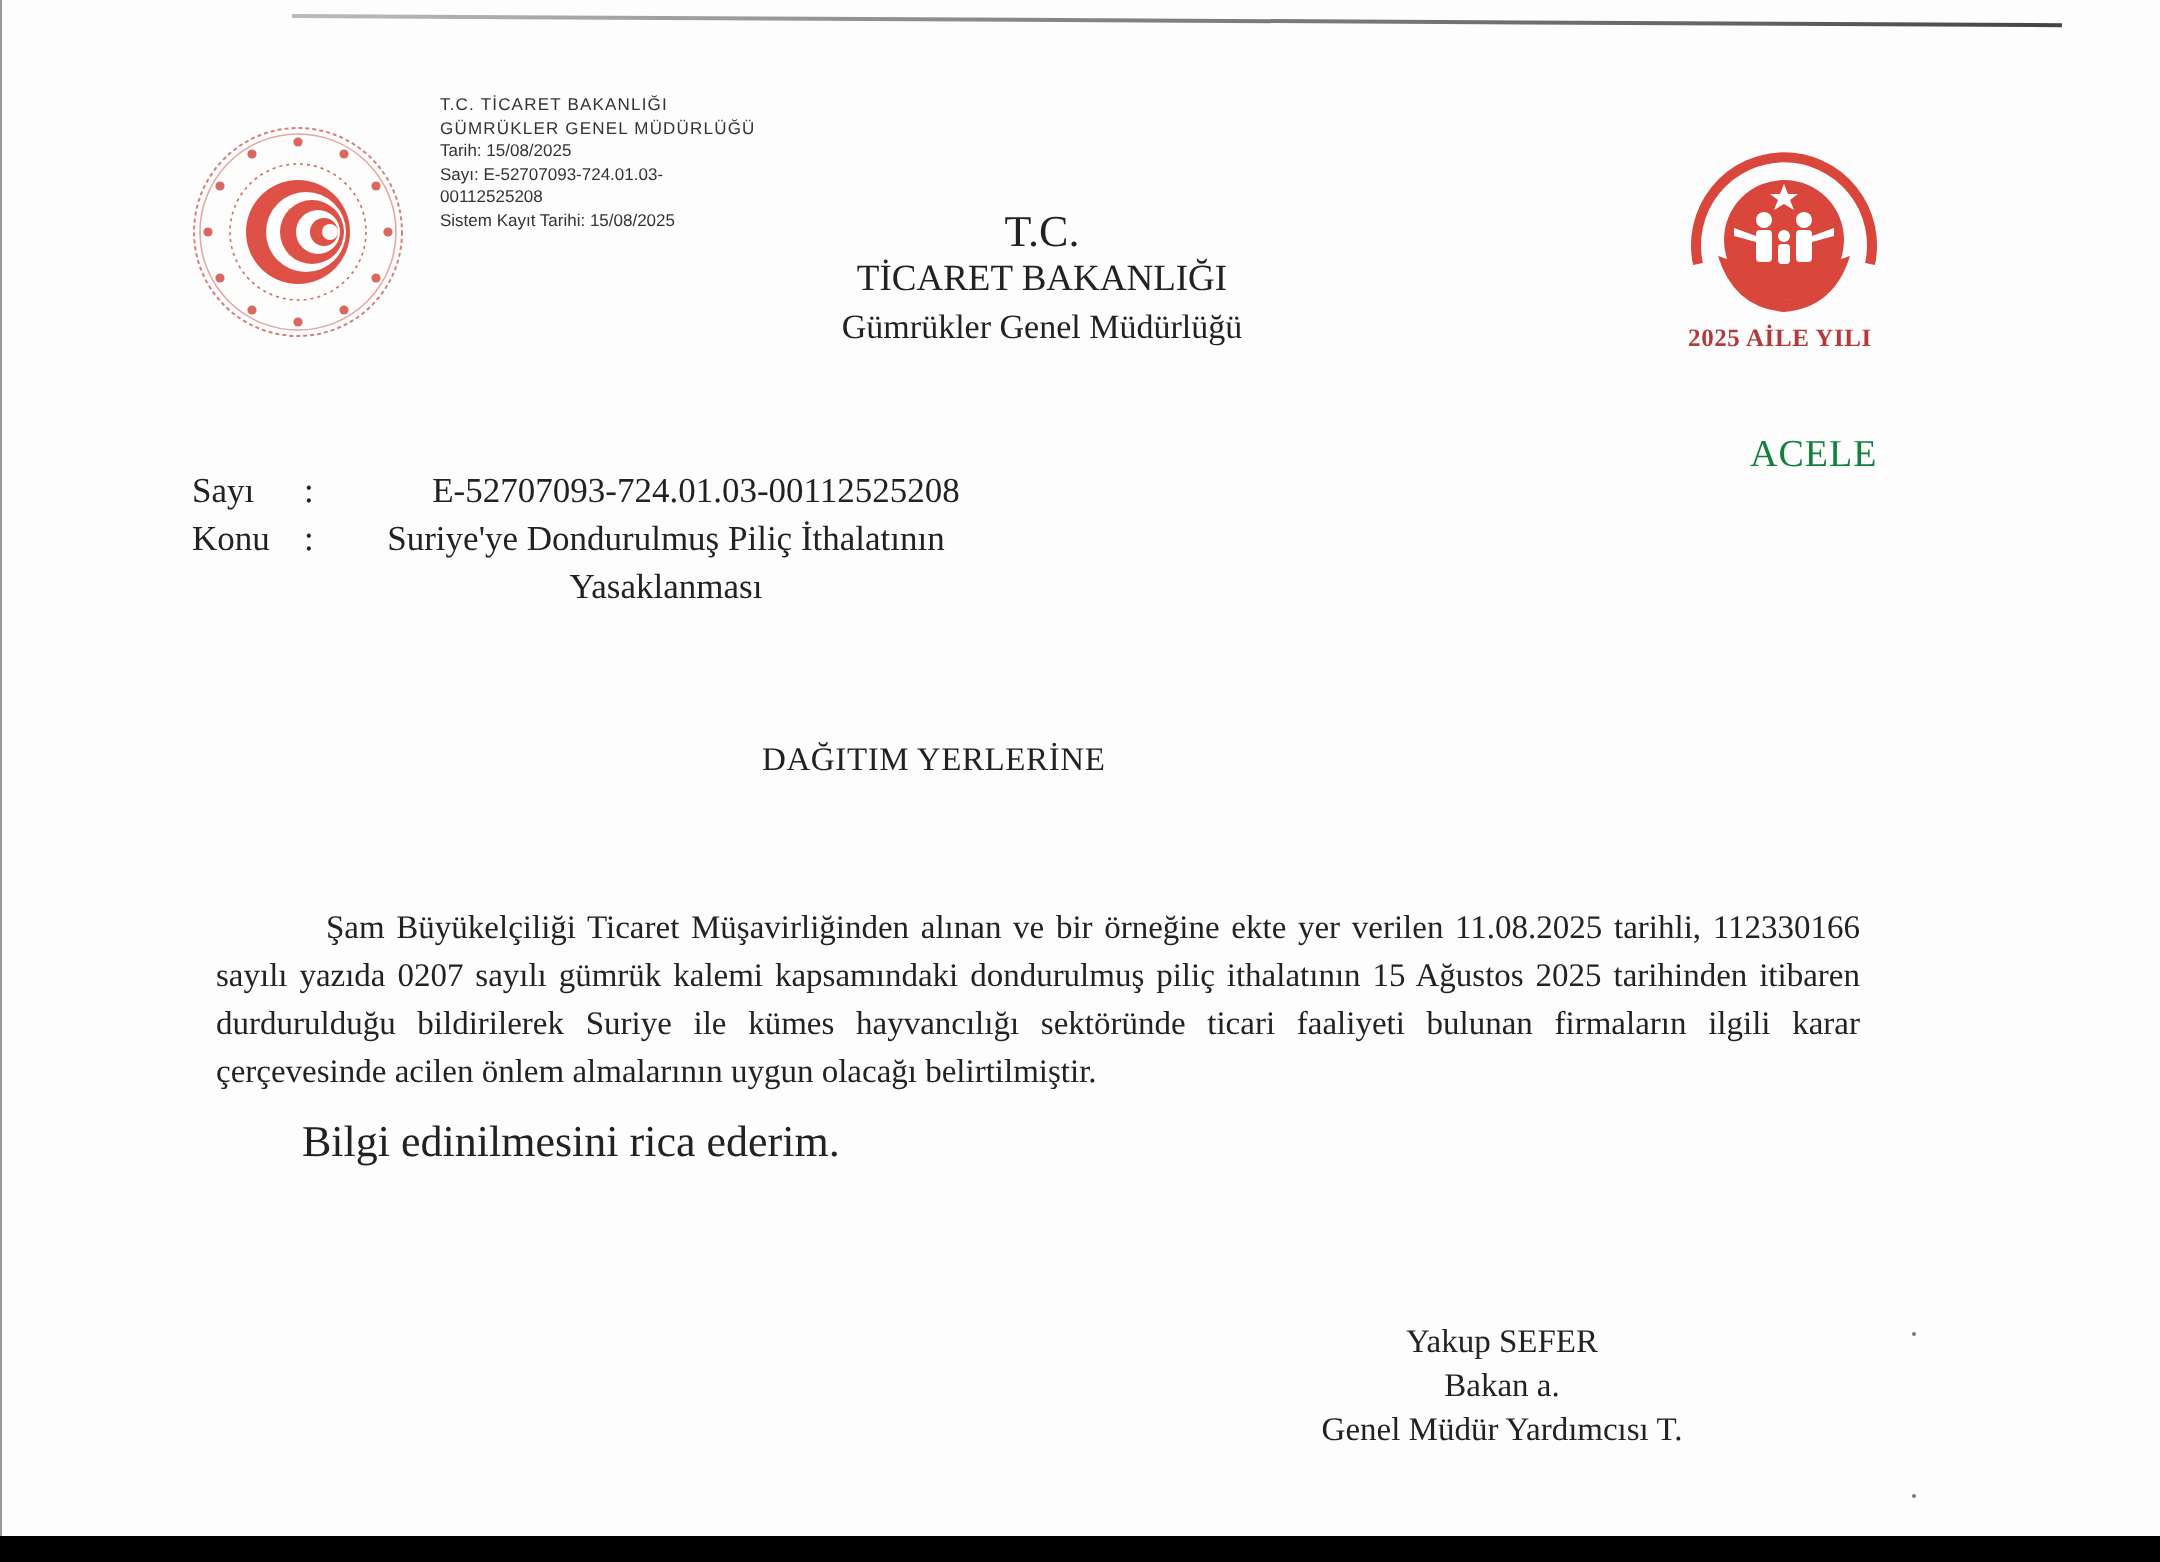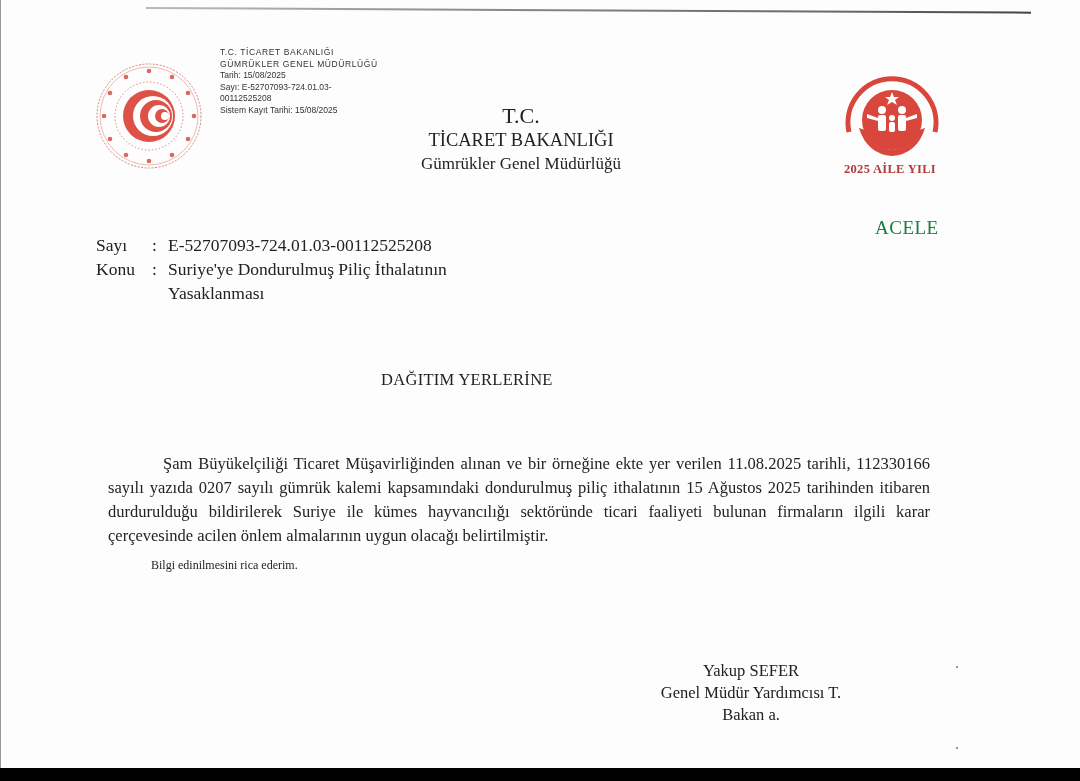--- a/index.html
+++ b/index.html
@@ -26,28 +26,28 @@
   .heading .tc { font-size:22px; }
   .heading .min { font-size:18.5px;font-family:Liberation Serif, serif; }
   .heading .dir { font-size:17px; }
 
   .urgent { position:absolute; left:874px; top:217px; font-size:19px; color:#15803d; letter-spacing:0.5px; }
 
   .meta { position:absolute; left:95px; top:233px; font-size:17.5px; line-height:24px; }
   .meta-row { display:flex; }
   .meta-label { width:56px; }
   .meta-colon { width:16px; }
-  .meta-val { width:360px; }
+  .meta-val { width:360px;text-align:center; }
 
   .dist { position:absolute; left:380px; top:370px; width:280px; text-align:left; font-size:16.5px; letter-spacing:0.3px; }
 
   .body-text { position:absolute; left:95px; top:440px; width:846px; font-size:16.5px; line-height:24px; text-align:justify; }
   .body-text p { margin:12px; }
   .indent { text-indent:55px; }
-  .closing { position:absolute; left:150px; top:558px; font-size:12px; }
+  .closing { position:absolute; left:150px; top:558px; font-size:22px; }
 
   .signature { position:absolute; left:600px; top:660px; width:300px; text-align:center; font-size:16.5px; line-height:22px; }
 
   .speck { position:absolute; width:2px; height:2px; background:#777; border-radius:50%; }
 </style>
 </head>
 <body>
 
 <div class="page">
   <div class="top-rule"></div>
@@ -128,20 +128,20 @@
 
   <div class="dist">DAĞITIM YERLERİNE</div>
 
   <div class="body-text">
     <p class="indent">Şam Büyükelçiliği Ticaret Müşavirliğinden alınan ve bir örneğine ekte yer verilen 11.08.2025 tarihli, 112330166 sayılı yazıda 0207 sayılı gümrük kalemi kapsamındaki dondurulmuş piliç ithalatının 15 Ağustos 2025 tarihinden itibaren durdurulduğu bildirilerek Suriye ile kümes hayvancılığı sektöründe ticari faaliyeti bulunan firmaların ilgili karar çerçevesinde acilen önlem almalarının uygun olacağı belirtilmiştir.</p>
   </div>
   <div class="closing">Bilgi edinilmesini rica ederim.</div>
 
   <div class="signature">
     <div>Yakup SEFER</div>
+    <div>Bakan a.</div>
     <div>Genel Müdür Yardımcısı T.</div>
-    <div>Bakan a.</div>
   </div>
 
   <div class="speck" style="left:955px;top:666px"></div>
   <div class="speck" style="left:955px;top:747px"></div>
 </div>
 <div class="bottom-bar"></div>
 
 </body></html>

